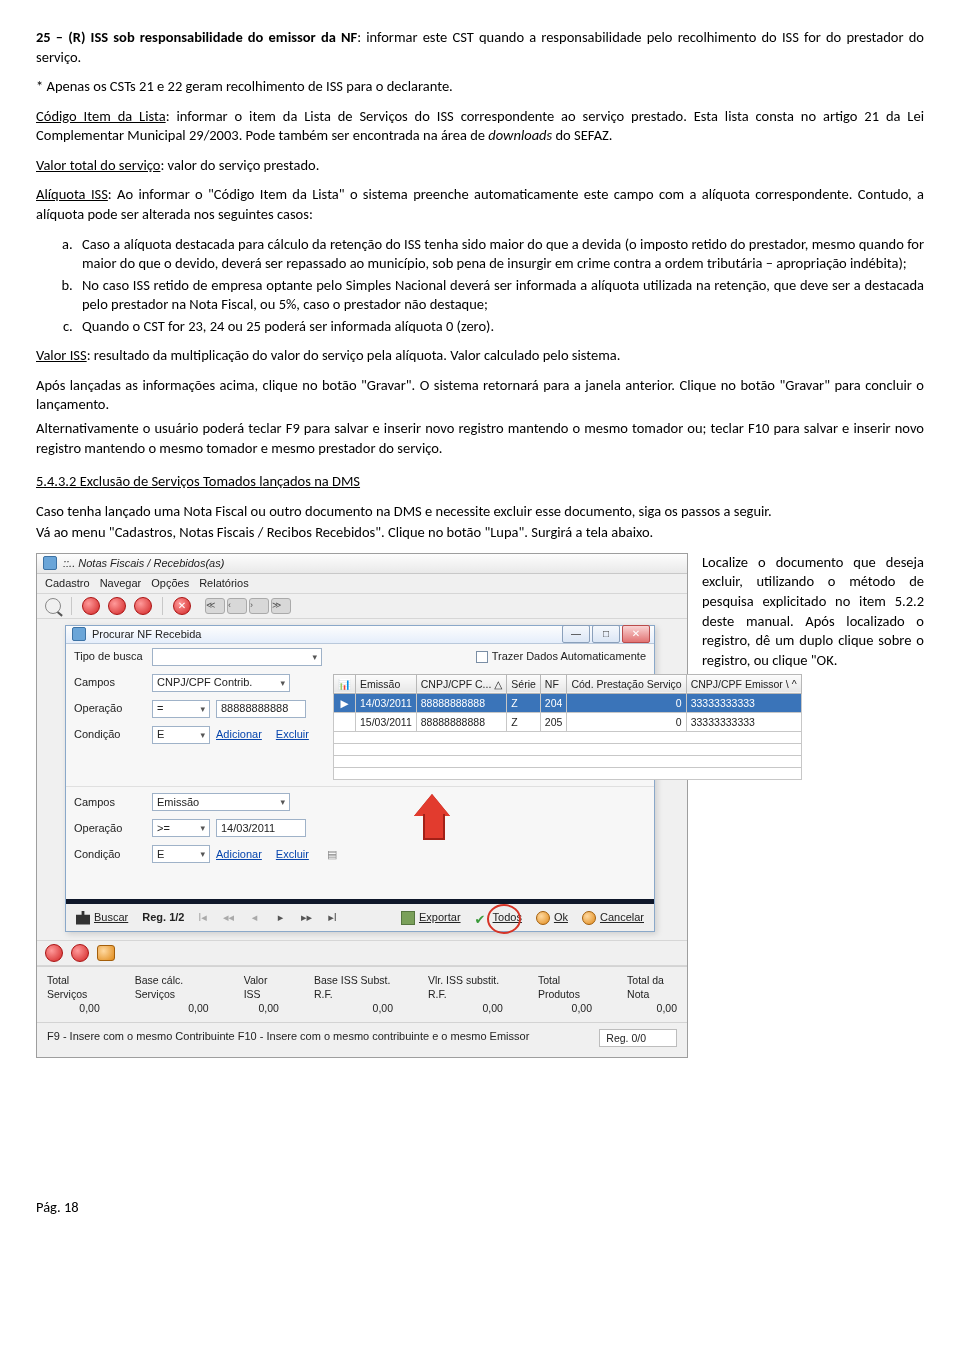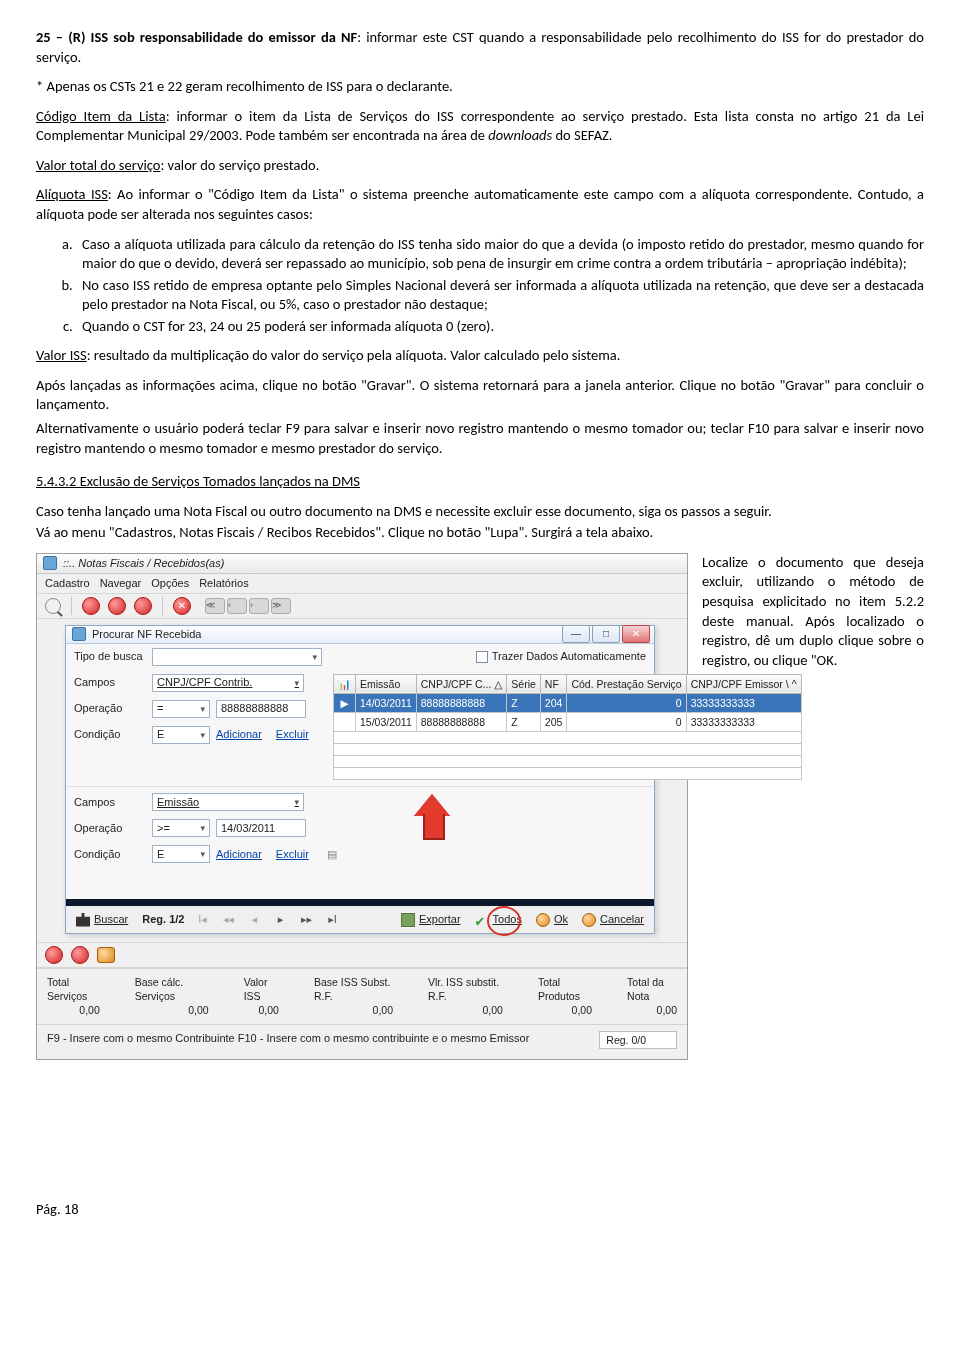--- a/index.html
+++ b/index.html
@@ -68,21 +68,21 @@
   .dlg-title .left { display:flex; gap:6px; align-items:center; }
   .dlg-title .left .mini-ico { width:14px;height:14px; }
   .winbtns { display:flex; gap:2px; }
   .wb { width:28px; height:18px; border:1px solid #8aa0bb; background:linear-gradient(#f5f8fc,#dbe6f5); display:flex; align-items:center; justify-content:center; font-size:10px; color:#333; border-radius:2px; }
   .wb.close { background:linear-gradient(#f9d3d3,#e27474); color:#fff; border-color:#b94b4b; }
 
   .formrow { display:flex; align-items:center; gap:6px; padding:4px 8px; }
   .lbl { width:72px; }
   .input { background:#fff; border:1px solid #9fb2c8; height:18px; padding:1px 4px; display:flex; align-items:center; gap:4px; }
   .input.small { width:58px; }
-  .input.med { width:152px;text-decoration:underline; }
+  .input.med { width:138px; }
   .input.w170 { width:170px; }
   .dropdown-arrow { margin-left:auto; color:#555; font-size:9px; }
   .chk { width:12px;height:12px;border:1px solid #7a8ea5;background:#fff;display:inline-block;margin-right:4px;vertical-align:middle;}
 
   .filter-links .alink { color:#0645AD; text-decoration:underline; margin-right:8px; cursor:default;}
 
   .grid-wrap { margin:4px 8px 6px 8px; }
   .grid { width:100%; border-collapse:collapse; font-size:10.5px; }
   .grid th { background:linear-gradient(#fdfdfd,#e6e6e6); border:1px solid #b7b7b7; padding:2px 4px; font-weight:normal; text-align:left; white-space:nowrap; }
   .grid td { border:1px solid #c7c7c7; padding:2px 4px; background:#fff; white-space:nowrap; }
@@ -91,21 +91,21 @@
   .grid-empty td { height:12px; }
   .arrow-callout2 {
      position:absolute; left:348px; top:168px;
      width:0;height:0;border-left:18px solid transparent;border-right:18px solid transparent;border-bottom:22px solid #e23b2e;
      filter: drop-shadow(0 0 0 #a32017);
   }
   .arrow-callout2:after{
      content:""; position:absolute; left:-9px; top:20px; width:18px; height:24px; background:#e23b2e; border:2px solid #a32017; border-top:none;
   }
 
-  .btnbar { display:flex; align-items:center; gap:14px; padding:6px 10px; border-top:7px solid #0f172a; background:#efefef; position:relative;}
+  .btnbar { display:flex; align-items:center; gap:14px; padding:6px 10px; border-top:5px solid #0f172a; background:#efefef; position:relative;}
   .btn { display:flex; align-items:center; gap:4px; }
   .fauxico { width:14px;height:14px; display:inline-block; }
   .fauxico.bino { background:#333; clip-path: polygon(0 30%,40% 30%,40% 0,60% 0,60% 30%,100% 30%,100% 100%,0 100%); }
   .fauxico.export { background:#7aa05a; border:1px solid #567640;}
   .fauxico.check { color:#3a9a3a; font-size:13px; }
   .fauxico.orangeb { width:14px;height:14px;border-radius:50%;background:radial-gradient(circle at 35% 35%,#ffd9a0,#e08a1a);border:1px solid #a35e0a;}
   .ok-circle { position:absolute; right:133px; top:0px; width:34px; height:30px; border:2px solid #d63326; border-radius:50%; }
 
   .reg { display:flex; align-items:flex-end; gap:10px; padding:4px 10px; font-weight:bold; }
   .navsym { width:16px; text-align:center; font-weight:normal; color:#555;}
@@ -136,21 +136,21 @@
 </p>
 
 <p>
   <span class="u">Valor total do serviço</span><span>: valor do serviço prestado.</span>
 </p>
 
 <p>
   <span class="u">Alíquota ISS</span><span>: Ao informar o "Código Item da Lista" o sistema preenche automaticamente este campo com a alíquota correspondente. Contudo, a alíquota pode ser alterada nos seguintes casos:</span>
 </p>
 <ol class="alpha">
-  <li>Caso a alíquota utilizada para cálculo da retenção do ISS tenha sido maior do que a devida (o imposto retido do prestador, mesmo quando for maior do que o devido, deverá ser repassado ao município, sob pena de insurgir em crime contra a ordem tributária – apropriação indébita);</li>
+  <li>Caso a alíquota destacada para cálculo da retenção do ISS tenha sido maior do que a devida (o imposto retido do prestador, mesmo quando for maior do que o devido, deverá ser repassado ao município, sob pena de insurgir em crime contra a ordem tributária – apropriação indébita);</li>
   <li>No caso ISS retido de empresa optante pelo Simples Nacional deverá ser informada a alíquota utilizada na retenção, que deve ser a destacada pelo prestador na Nota Fiscal, ou 5%, caso o prestador não destaque;</li>
   <li>Quando o CST for 23, 24 ou 25 poderá ser informada alíquota 0 (zero).</li>
 </ol>
 
 <p>
   <span class="u">Valor ISS</span><span>: resultado da multiplicação do valor do serviço pela alíquota. Valor calculado pelo sistema.</span>
 </p>
 
 <p>Após lançadas as informações acima, clique no botão "Gravar". O sistema retornará para a janela anterior. Clique no botão "Gravar" para concluir o lançamento.</p>
 <p style="margin-top:-6px;">Alternativamente o usuário poderá teclar F9 para salvar e inserir novo registro mantendo o mesmo tomador ou; teclar F10 para salvar e inserir novo registro mantendo o mesmo tomador e mesmo prestador do serviço.</p>

